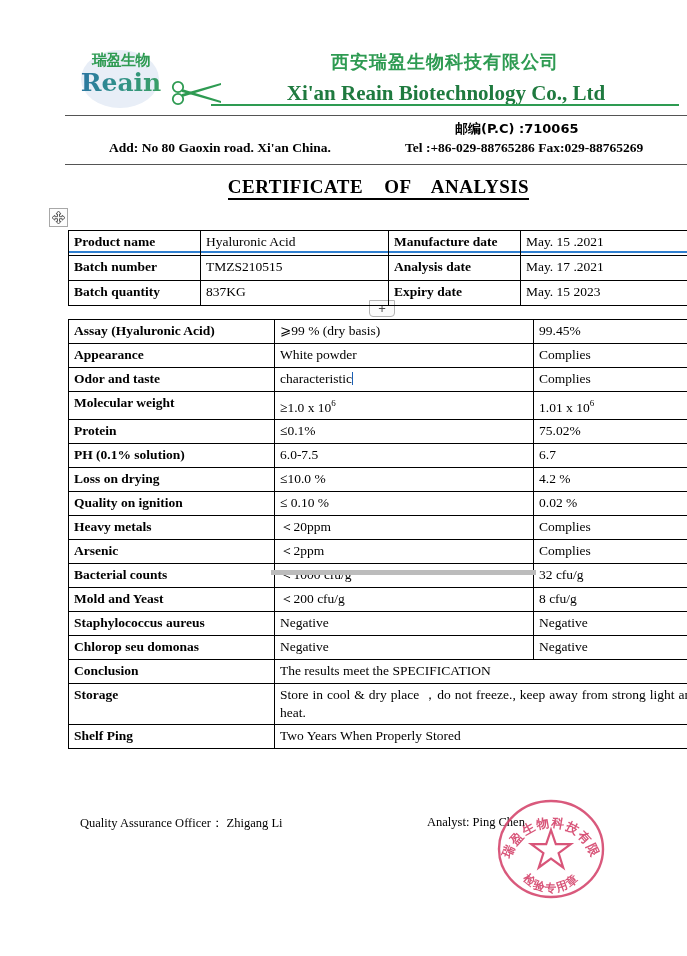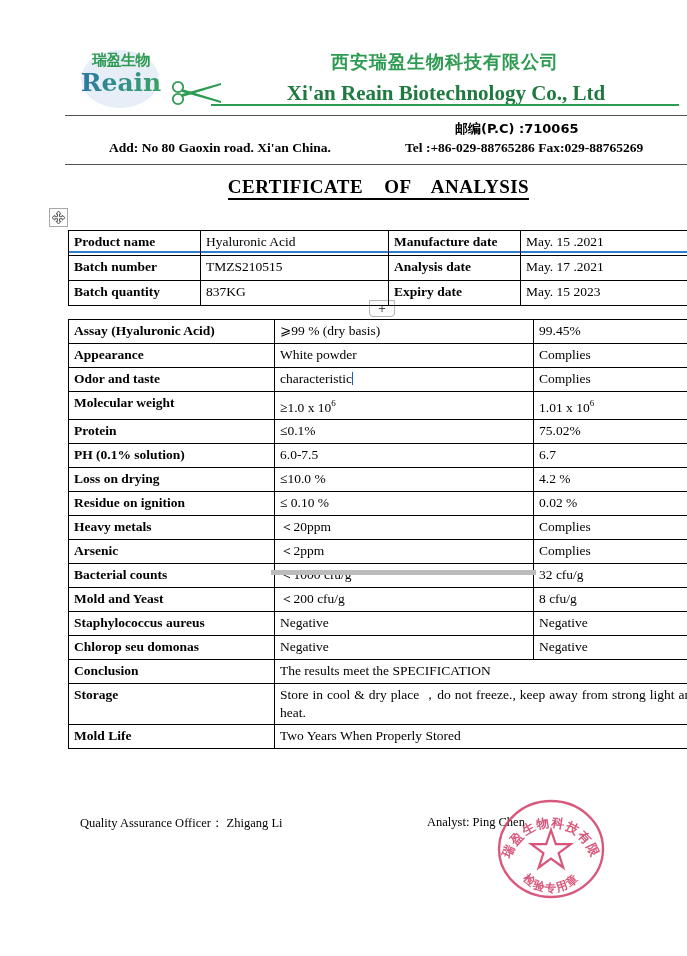--- a/index.html
+++ b/index.html
@@ -475,21 +475,21 @@
           <td class="lbl">PH (0.1% solution)</td>
           <td class="val">6.0-7.5</td>
           <td class="val">6.7</td>
         </tr>
         <tr>
           <td class="lbl">Loss on drying</td>
           <td class="val">≤10.0 %</td>
           <td class="val">4.2 %</td>
         </tr>
         <tr>
-          <td class="lbl">Residue on ignition</td>
+          <td class="lbl">Quality on ignition</td>
           <td class="val">≤ 0.10 %</td>
           <td class="val">0.02 %</td>
         </tr>
         <tr>
           <td class="lbl">Heavy metals</td>
           <td class="val">＜20ppm</td>
           <td class="val">Complies</td>
         </tr>
         <tr>
           <td class="lbl">Arsenic</td>
@@ -519,21 +519,21 @@
 
         <tr>
           <td class="lbl">Conclusion</td>
           <td class="val" colspan="2">The results meet the SPECIFICATION</td>
         </tr>
         <tr>
           <td class="lbl">Storage</td>
           <td class="val" colspan="2" style="text-align:justify;">Store in cool &amp; dry place ，do not freeze., keep away from strong light and heat.</td>
         </tr>
         <tr>
-          <td class="lbl">Mold Life</td>
+          <td class="lbl">Shelf Ping</td>
           <td class="val" colspan="2">Two Years When Properly Stored</td>
         </tr>
       </tbody>
     </table>
   </div>
 
   <div class="col-drag-band"></div>
 
   <div class="sig sig-qa">Quality Assurance Officer：  Zhigang Li</div>
   <div class="sig sig-an">Analyst:  Ping   Chen</div>

